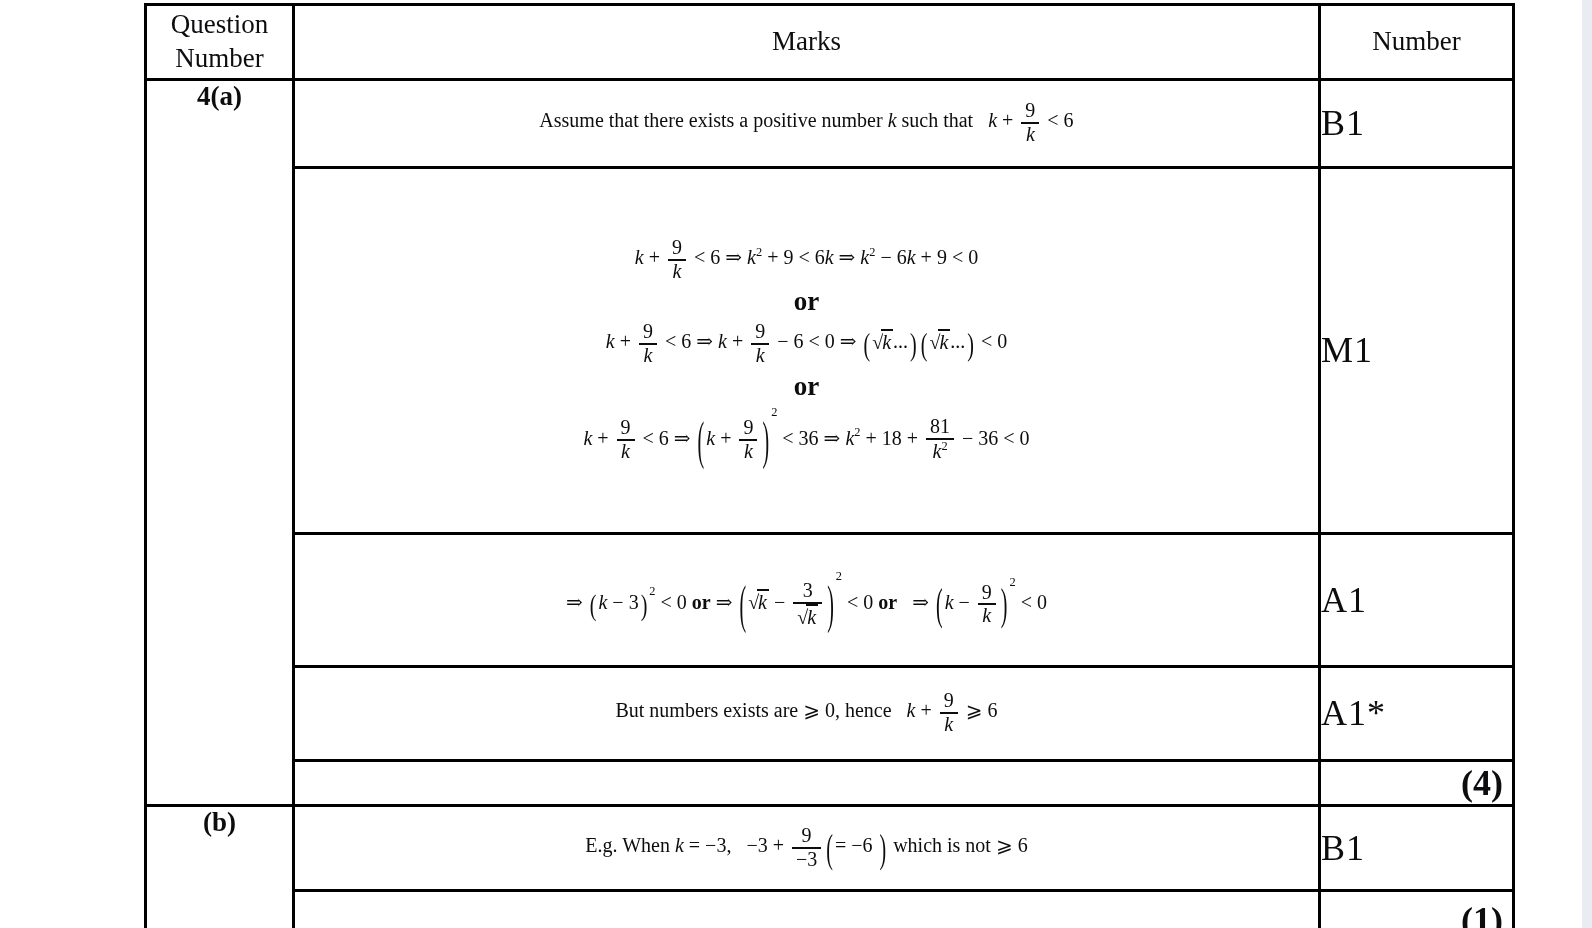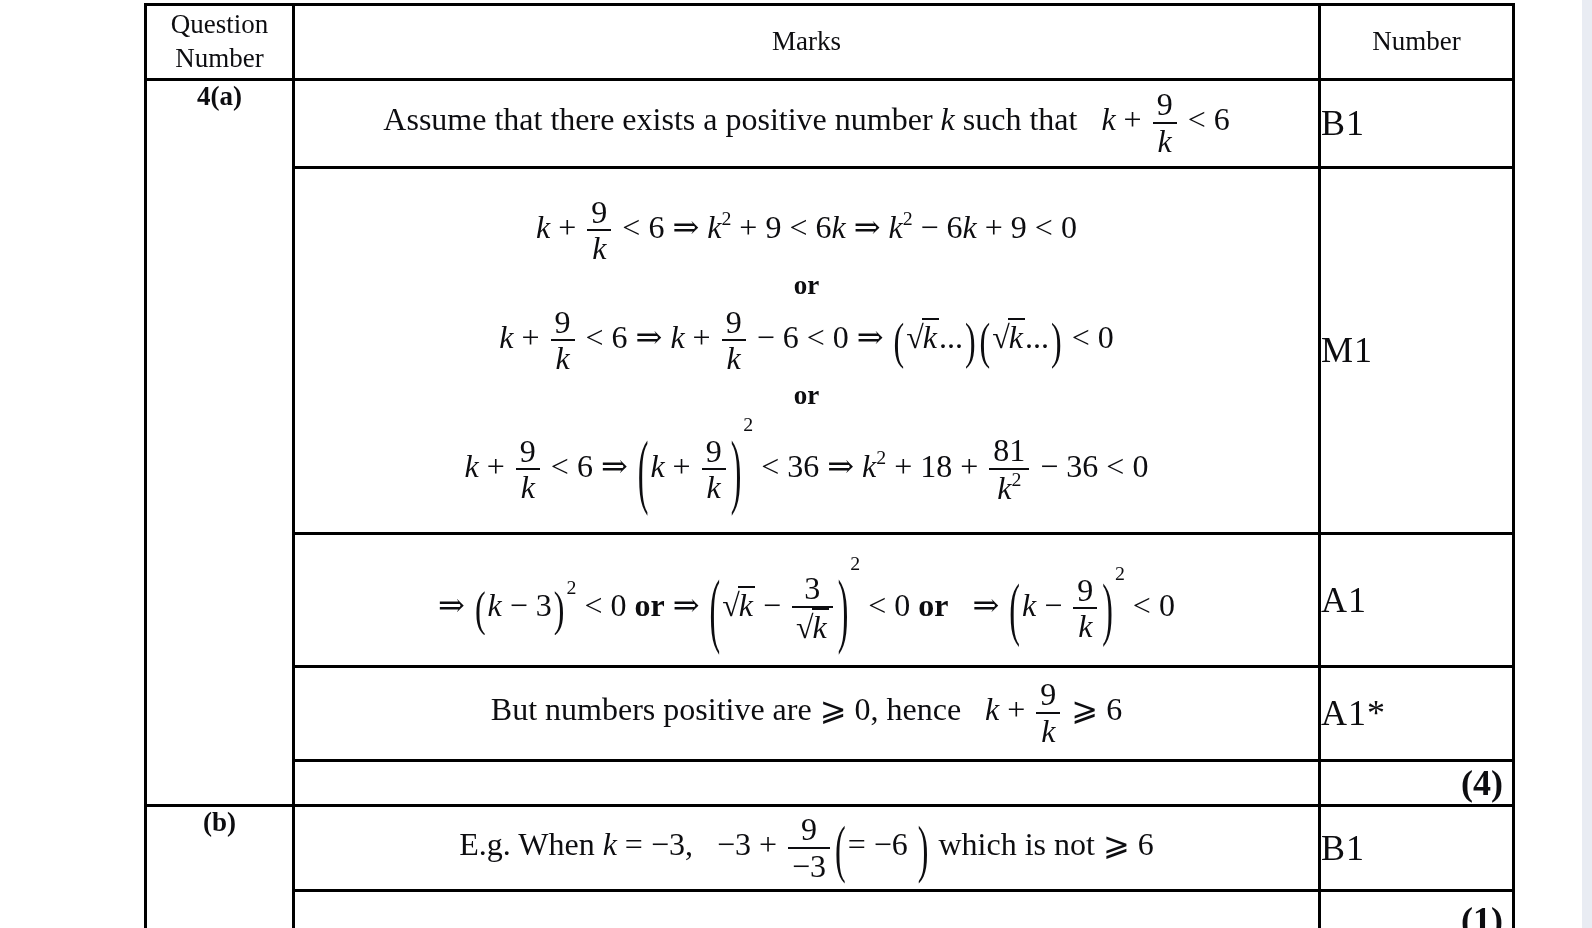--- a/index.html
+++ b/index.html
@@ -19,21 +19,21 @@
     font-weight:normal; font-size:27px; text-align:center;
     vertical-align:middle; line-height:1.25; padding:2px 6px;
   }
   .q-cell {
     font-weight:bold; font-size:27px; text-align:center;
     vertical-align:top; padding-top:10px;
   }
   .scheme-cell { vertical-align:middle; padding:4px 10px; }
   .mark-cell { font-size:36px; vertical-align:middle; text-align:left; padding-left:13px; letter-spacing:1px; }
   .mark-cell.total { text-align:right; font-weight:bold; padding-right:9px; padding-left:0; letter-spacing:0; }
-  .eq-line { text-align:center; font-size:32px; line-height:1.2; margin:4px 0; white-space:nowrap; }
+  .eq-line { text-align:center; font-size:20px; line-height:1.2; margin:4px 0; white-space:nowrap; }
   .or-line { text-align:center; font-size:27px; font-weight:bold; margin:3px 0; }
   .mt { }
   .mi { font-style:italic; }
   .mb { font-weight:bold; }
   .sup { font-size:0.62em; vertical-align:0.65em; line-height:1; }
   .frac { display:inline-block; vertical-align:middle; text-align:center; line-height:1.08; margin:0 3px; }
   .fnum, .fden { display:block; padding:0 4px; }
   .fden { border-top:2px solid currentColor; }
   .sqrt { display:inline-block; white-space:nowrap; }
   .rsign { display:inline-block; }
@@ -77,21 +77,21 @@
           <td class="mark-cell">M1</td>
         </tr>
         <tr style="height: 133px; margin-top: 7px;">
           <td class="scheme-cell">
             <div class="eq-line"><span class="mt">⇒ </span><span class="paren" style="transform: scaleY(1.5);">(</span><span class="mi">k</span><span class="mt"> − 3</span><span class="paren" style="transform: scaleY(1.5);">)</span><span class="sup" style="vertical-align: 1.1em;">2</span><span class="mt"> &lt; 0 </span><span class="mb">or</span><span class="mt"> ⇒ </span><span class="paren" style="transform: scaleY(2.6);">(</span><span class="sqrt"><span class="rsign">√</span><span class="rbar"><span class="mi">k</span></span></span><span class="mt"> − </span><span class="frac"><span class="fnum"><span class="mt">3</span></span><span class="fden"><span class="sqrt"><span class="rsign">√</span><span class="rbar"><span class="mi">k</span></span></span></span></span><span class="paren" style="transform: scaleY(2.6);">)</span><span class="sup" style="vertical-align: 2.3em;">2</span><span class="mt"> &lt; 0 </span><span class="mb">or</span><span class="mt">  ⇒ </span><span class="paren" style="transform: scaleY(2.2);">(</span><span class="mi">k</span><span class="mt"> − </span><span class="frac"><span class="fnum"><span class="mt">9</span></span><span class="fden"><span class="mi">k</span></span></span><span class="paren" style="transform: scaleY(2.2);">)</span><span class="sup" style="vertical-align: 1.8em;">2</span><span class="mt"> &lt; 0</span></div>
           </td>
           <td class="mark-cell">A1</td>
         </tr>
         <tr style="height: 94px;">
           <td class="scheme-cell">
-            <div class="eq-line"><span class="mt">But numbers positive are ⩾ 0, hence  </span><span class="mi">k</span><span class="mt"> + </span><span class="frac"><span class="fnum"><span class="mt">9</span></span><span class="fden"><span class="mi">k</span></span></span><span class="mt"> ⩾ 6</span></div>
+            <div class="eq-line"><span class="mt">But numbers exists are ⩾ 0, hence  </span><span class="mi">k</span><span class="mt"> + </span><span class="frac"><span class="fnum"><span class="mt">9</span></span><span class="fden"><span class="mi">k</span></span></span><span class="mt"> ⩾ 6</span></div>
           </td>
           <td class="mark-cell">A1*</td>
         </tr>
         <tr style="height: 40px;">
           <td class="scheme-cell"></td>
           <td class="mark-cell total">(4)</td>
         </tr>
         <tr style="height: 85px;">
           <td class="q-cell" rowspan="2">(b)</td>
           <td class="scheme-cell">

